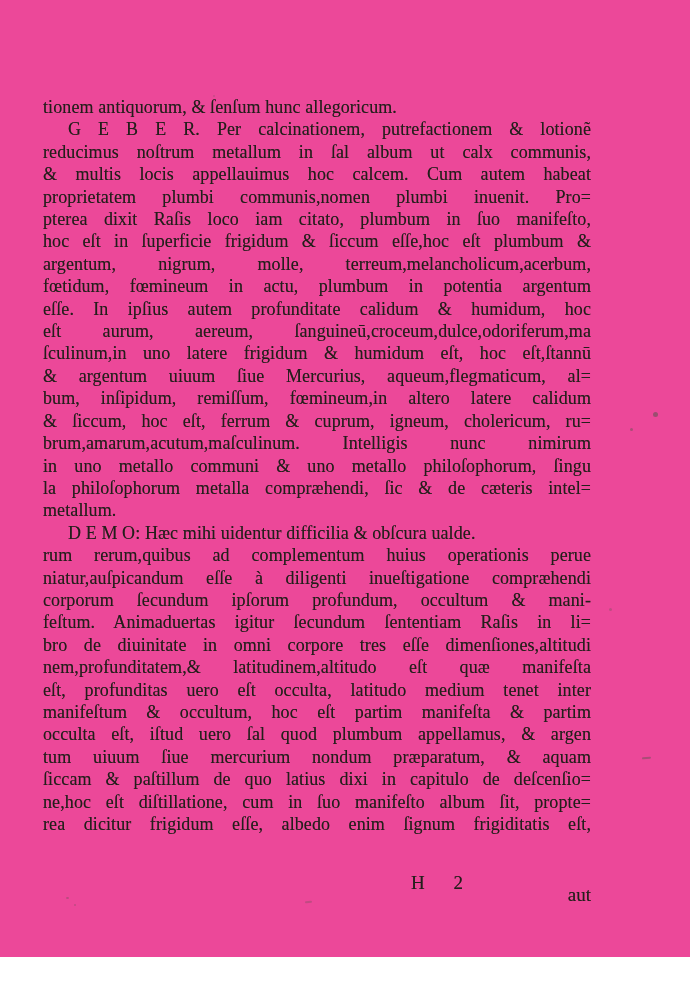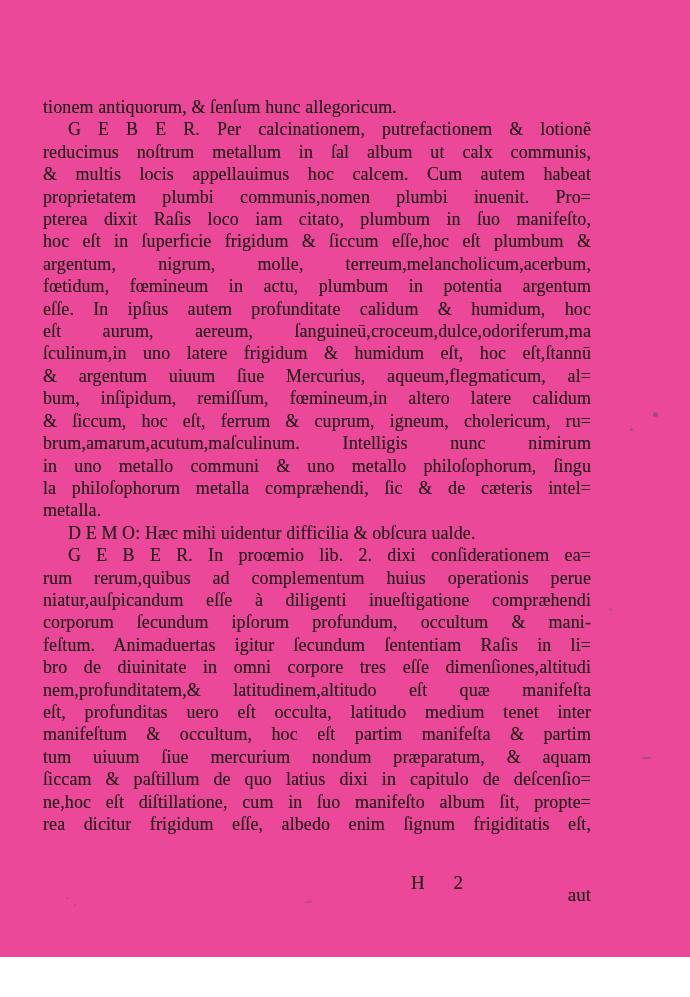--- a/index.html
+++ b/index.html
@@ -105,31 +105,31 @@
       <div class="line">fœtidum, fœmineum in actu, plumbum in potentia argentum</div>
       <div class="line">eſſe.  In ipſius autem profunditate calidum &amp; humidum, hoc</div>
       <div class="line">eſt aurum, aereum, ſanguineū,croceum,dulce,odoriferum,ma</div>
       <div class="line">ſculinum,in uno latere frigidum &amp; humidum eſt, hoc eſt,ſtannū</div>
       <div class="line">&amp; argentum uiuum ſiue Mercurius, aqueum,flegmaticum, al=</div>
       <div class="line">bum, inſipidum, remiſſum, fœmineum,in altero latere calidum</div>
       <div class="line">&amp; ſiccum, hoc eſt, ferrum &amp; cuprum, igneum, cholericum, ru=</div>
       <div class="line">brum,amarum,acutum,maſculinum.  Intelligis nunc nimirum</div>
       <div class="line">in uno metallo communi &amp; uno metallo philoſophorum, ſingu</div>
       <div class="line">la philoſophorum metalla compræhendi, ſic &amp; de cæteris intel=</div>
-      <div class="line left">metalla.</div>
+      <div class="line left">metallum.</div>
       <div class="line left indent">D E M O:  Hæc mihi uidentur difficilia &amp; obſcura ualde.</div>
-      <div class="line indent">G E B E R.   In proœmio lib. 2. dixi conſiderationem ea=</div>
       <div class="line">rum rerum,quibus ad complementum huius operationis perue</div>
       <div class="line">niatur,auſpicandum eſſe à diligenti inueſtigatione compræhendi</div>
       <div class="line">corporum ſecundum ipſorum profundum, occultum &amp; mani-</div>
       <div class="line">feſtum.  Animaduertas igitur ſecundum ſententiam Raſis in li=</div>
       <div class="line">bro de diuinitate in omni corpore tres eſſe dimenſiones,altitudi</div>
       <div class="line">nem,profunditatem,&amp; latitudinem,altitudo eſt quæ manifeſta</div>
       <div class="line">eſt, profunditas uero eſt occulta, latitudo medium tenet inter</div>
       <div class="line">manifeſtum &amp; occultum, hoc eſt partim manifeſta &amp; partim</div>
+      <div class="line">occulta eſt, iſtud uero ſal quod plumbum appellamus, &amp; argen</div>
       <div class="line">tum uiuum ſiue mercurium nondum præparatum, &amp; aquam</div>
       <div class="line">ſiccam &amp; paſtillum de quo latius dixi in capitulo de deſcenſio=</div>
       <div class="line">ne,hoc eſt diſtillatione, cum in ſuo manifeſto album ſit, propte=</div>
       <div class="line">rea dicitur frigidum eſſe, albedo enim ſignum frigiditatis eſt,</div>
     </div>
 
   <div class="footer-line">
     <span class="signature">H 2</span>
     <span class="catchword">aut</span>
   </div>

